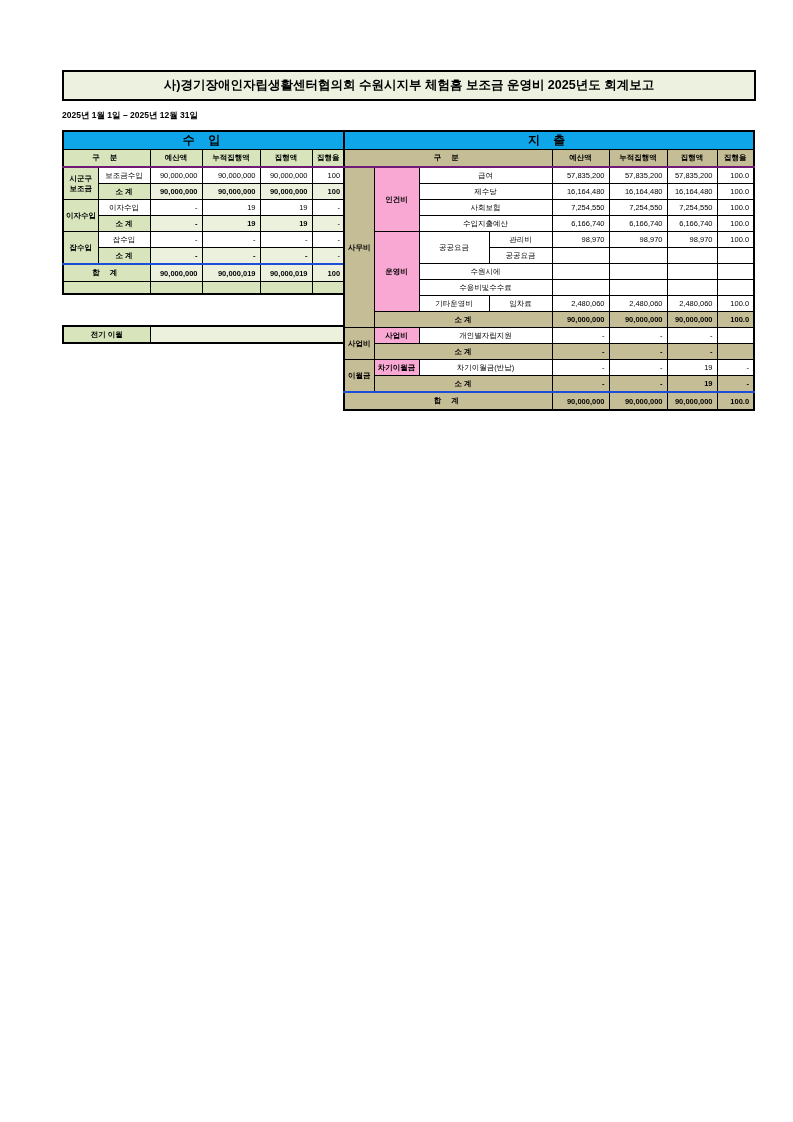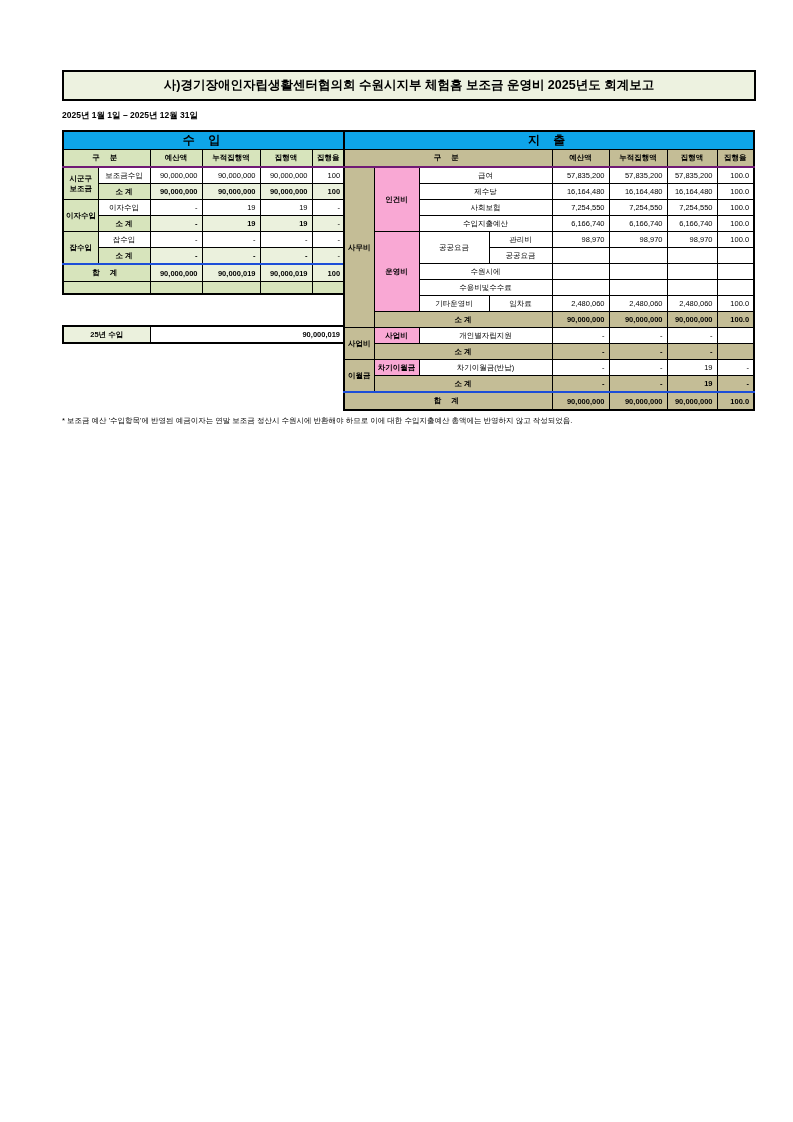--- a/index.html
+++ b/index.html
@@ -137,22 +137,22 @@
 
         <div class="gap"></div>
 
         <table class="t-cash">
           <colgroup>
               <col style="width:87px">
               <col style="width:195px">
             </colgroup>
           <tbody>
           <tr class="rr">
-            <td class="gl b">25년 수입</td>
-            <td class="num b">90,000,019</td>
+            <td class="g b">전기 이월</td>
+            <td class="gl num b"></td>
           </tr>
         </tbody>
           </table>
       </div>
 
       <table class="t-expense">
         <colgroup>
             <col style="width:30px">
             <col style="width:45px">
             <col style="width:70px">
@@ -284,15 +284,14 @@
           <td colspan="4" class="tan b ls">합 계</td>
           <td class="tan num b">90,000,000</td>
           <td class="tan num b">90,000,000</td>
           <td class="tan num b">90,000,000</td>
           <td class="tan num b">100.0</td>
         </tr>
       </tbody>
         </table>
     </div>
 
-    <div class="footnote">* 보조금 예산 '수입항목'에 반영된 예금이자는 연말 보조금 정산시 수원시에 반환해야 하므로 이에 대한 수입지출예산 총액에는 반영하지 않고 작성되었음.</div>
   </div>
 </div>
 
 </body></html>

